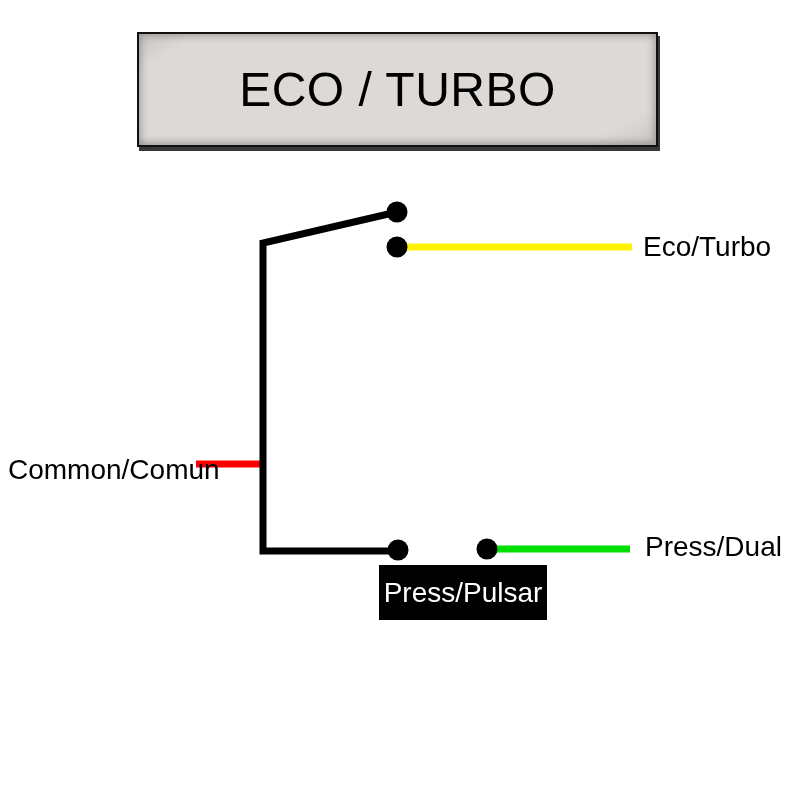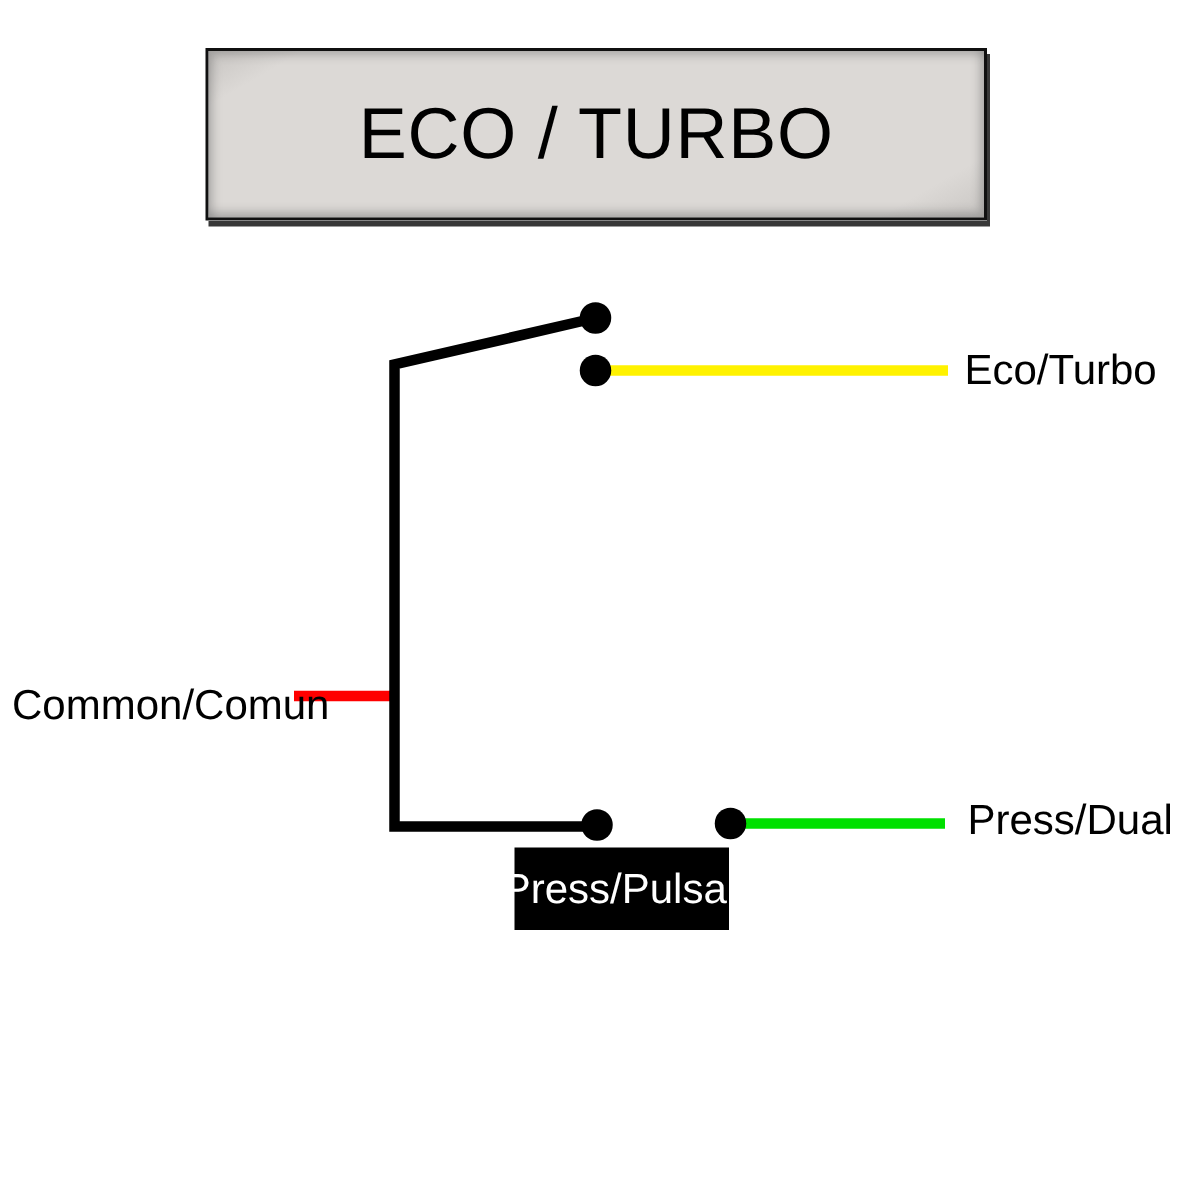--- a/index.html
+++ b/index.html
@@ -36,22 +36,22 @@
     line-height: 32px;
     color: #000000;
     white-space: nowrap;
   }
   .lbl-eco    { left: 643px; top: 231px; }
   .lbl-common { left: 8px;   top: 454px; }
   .lbl-single { left: 645px; top: 531px; }
 
   .press-box {
     position: absolute;
-    left: 343px; top: 565px;
-    width: 143px; height: 55px;
+    left: 379px; top: 565px;
+    width: 168px; height: 55px;
     background: #000000;
     color: #ffffff;
     display: flex; align-items: center; justify-content: center;
     font-size: 28px;
     box-sizing: border-box;
   }
 </style>
 </head>
 <body>
 

